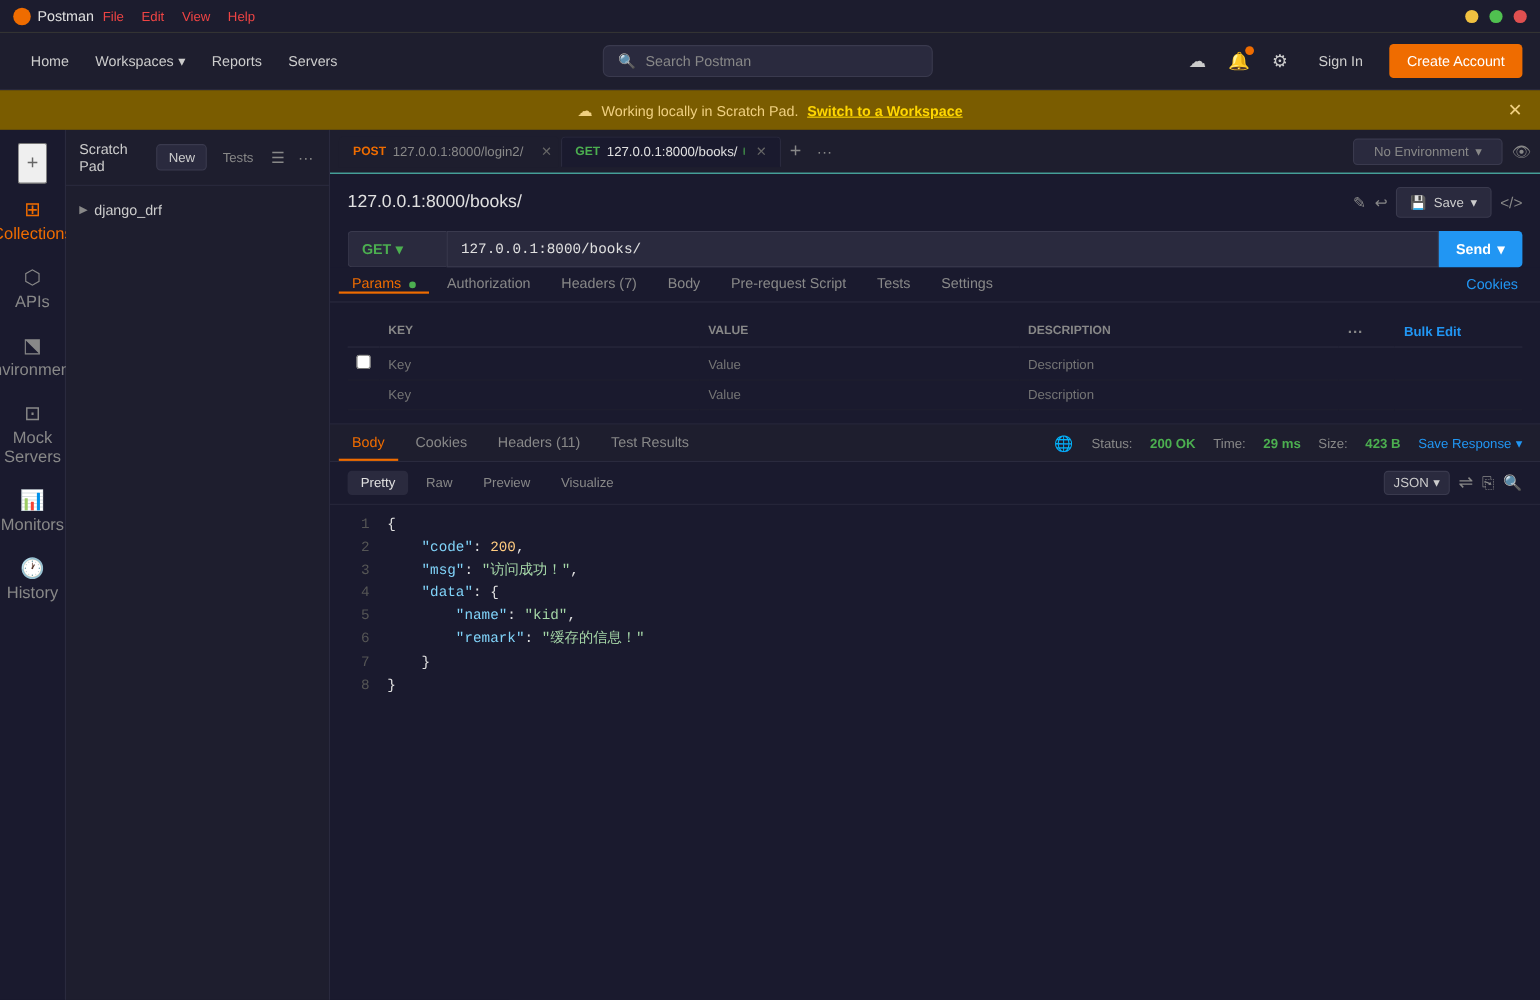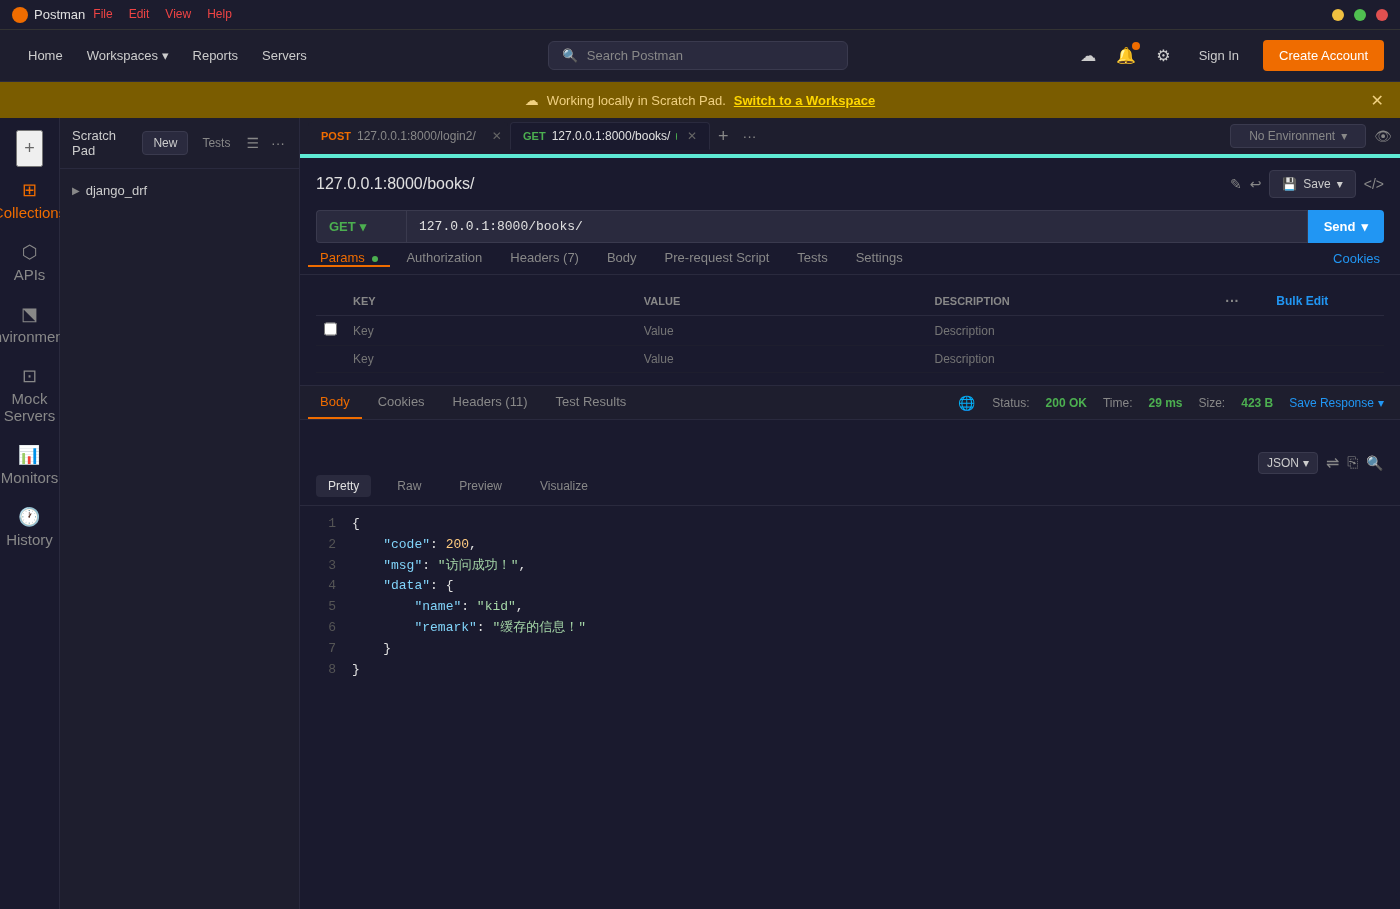--- a/index.html
+++ b/index.html
@@ -1,20 +1,20 @@
 <!DOCTYPE html>
 <html><head>
   <meta charset="utf-8">
   <style>
     * { box-sizing: border-box; margin: 0; padding: 0; }
     body { font-family: -apple-system, BlinkMacSystemFont, 'Segoe UI', sans-serif; background: #1a1a2e; color: #e0e0e0; height: 909px; width: 1400px; overflow: hidden; font-size: 13px; }
 
     
     .titlebar { background: #1c1c2e; height: 30px; display: flex; align-items: center; justify-content: space-between; padding: 0 12px; border-bottom: 1px solid #333; }
-    .titlebar-left { display: flex; align-items: flex-start; gap: 8px; }
+    .titlebar-left { display: flex; align-items: center; gap: 8px; }
     .titlebar-logo { display: flex; align-items: center; gap: 6px; color: #e0e0e0; font-size: 13px; font-weight: 500; }
     .titlebar-logo-icon { width: 16px; height: 16px; background: #ef6c00; border-radius: 50%; }
     .titlebar-menu { display: flex; gap: 16px; color: #ef4444; font-size: 12px; }
     .titlebar-menu span { cursor: pointer; }
     .titlebar-controls { display: flex; gap: 10px; }
     .titlebar-btn { width: 12px; height: 12px; border-radius: 50%; cursor: pointer; }
     .titlebar-btn.minimize { background: #f0c040; }
     .titlebar-btn.maximize { background: #50c050; }
     .titlebar-btn.close { background: #e05050; }
 
@@ -58,21 +58,21 @@
     .new-btn { background: #2a2a3e; border: 1px solid #3a3a4e; color: #ccc; border-radius: 4px; padding: 4px 10px; font-size: 12px; cursor: pointer; }
     .import-btn { background: none; border: none; color: #888; cursor: pointer; font-size: 12px; padding: 4px 6px; }
     .sidebar-content { flex: 1; padding: 8px 0; overflow-y: auto; }
     .collection-item { display: flex; align-items: center; gap: 6px; padding: 6px 12px; cursor: pointer; color: #ccc; font-size: 13px; }
     .chevron-right { color: #888; font-size: 10px; }
 
     
     .main-content { flex: 1; display: flex; flex-direction: column; background: #1a1a2e; overflow: hidden; }
 
     
-    .tabs-bar { background: #1e1e2e; border-bottom: 4px solid #5eead4; display: flex; align-items: center; padding: 0 8px; height: 40px; gap: 2px; }
+    .tabs-bar { background: #1e1e2e; border-bottom: 1px solid #5eead4; display: flex; align-items: center; padding: 0 8px; height: 40px; gap: 2px; }
     .tab { display: flex; align-items: center; gap: 6px; padding: 6px 12px; border-radius: 4px 4px 0 0; cursor: pointer; font-size: 12px; color: #888; background: #1e1e2e; border: 1px solid transparent; max-width: 200px; }
     .tab.active { background: #1a1a2e; color: #e0e0e0; border-color: #2a2a3e #2a2a3e transparent; }
     .tab-method-post { color: #ef6c00; font-size: 11px; font-weight: 700; }
     .tab-method-get { color: #4caf50; font-size: 11px; font-weight: 700; }
     .tab-dot { width: 7px; height: 7px; border-radius: 50%; }
     .tab-dot.orange { background: #ef6c00; }
     .tab-dot.green { background: #4caf50; }
     .tab-close { color: #666; font-size: 12px; margin-left: 4px; }
     .tab-add { background: none; border: none; color: #888; cursor: pointer; font-size: 18px; padding: 4px 6px; }
     .tab-more { background: none; border: none; color: #888; cursor: pointer; font-size: 14px; padding: 4px 6px; }
@@ -122,21 +122,21 @@
     .status-ok { color: #4caf50; font-weight: 600; }
     .status-label { color: #888; }
     .time-val { color: #4caf50; font-weight: 600; }
     .size-val { color: #4caf50; font-weight: 600; }
     .save-response-btn { color: #2196f3; font-size: 12px; cursor: pointer; display: flex; align-items: center; gap: 4px; }
     .globe-icon { font-size: 14px; color: #888; }
 
     
     .response-body { flex: 1; overflow-y: auto; background: #1a1a2e; }
     .response-format-bar { display: flex; align-items: center; gap: 8px; padding: 8px 16px; border-bottom: 1px solid #2a2a3e; justify-content: space-between; }
-    .format-tabs { display: flex; gap: 14px; margin-top: 47px; }
+    .format-tabs { display: flex; gap: 4px; }
     .format-tab { padding: 4px 12px; font-size: 12px; color: #888; cursor: pointer; border-radius: 4px; }
     .format-tab.active { background: #2a2a3e; color: #e0e0e0; }
     .format-select { background: #2a2a3e; border: 1px solid #3a3a4e; color: #ccc; border-radius: 4px; padding: 3px 8px; font-size: 12px; cursor: pointer; display: flex; align-items: center; gap: 4px; }
     .format-right { display: flex; align-items: center; gap: 8px; }
     .format-icon-btn { background: none; border: none; color: #888; cursor: pointer; font-size: 14px; }
     .wrap-btn { background: none; border: none; color: #888; cursor: pointer; font-size: 16px; }
 
     
     .code-view { padding: 8px 16px; font-family: 'Courier New', monospace; font-size: 13px; line-height: 1.6; overflow-x: auto; }
     .code-line { display: flex; gap: 16px; }

